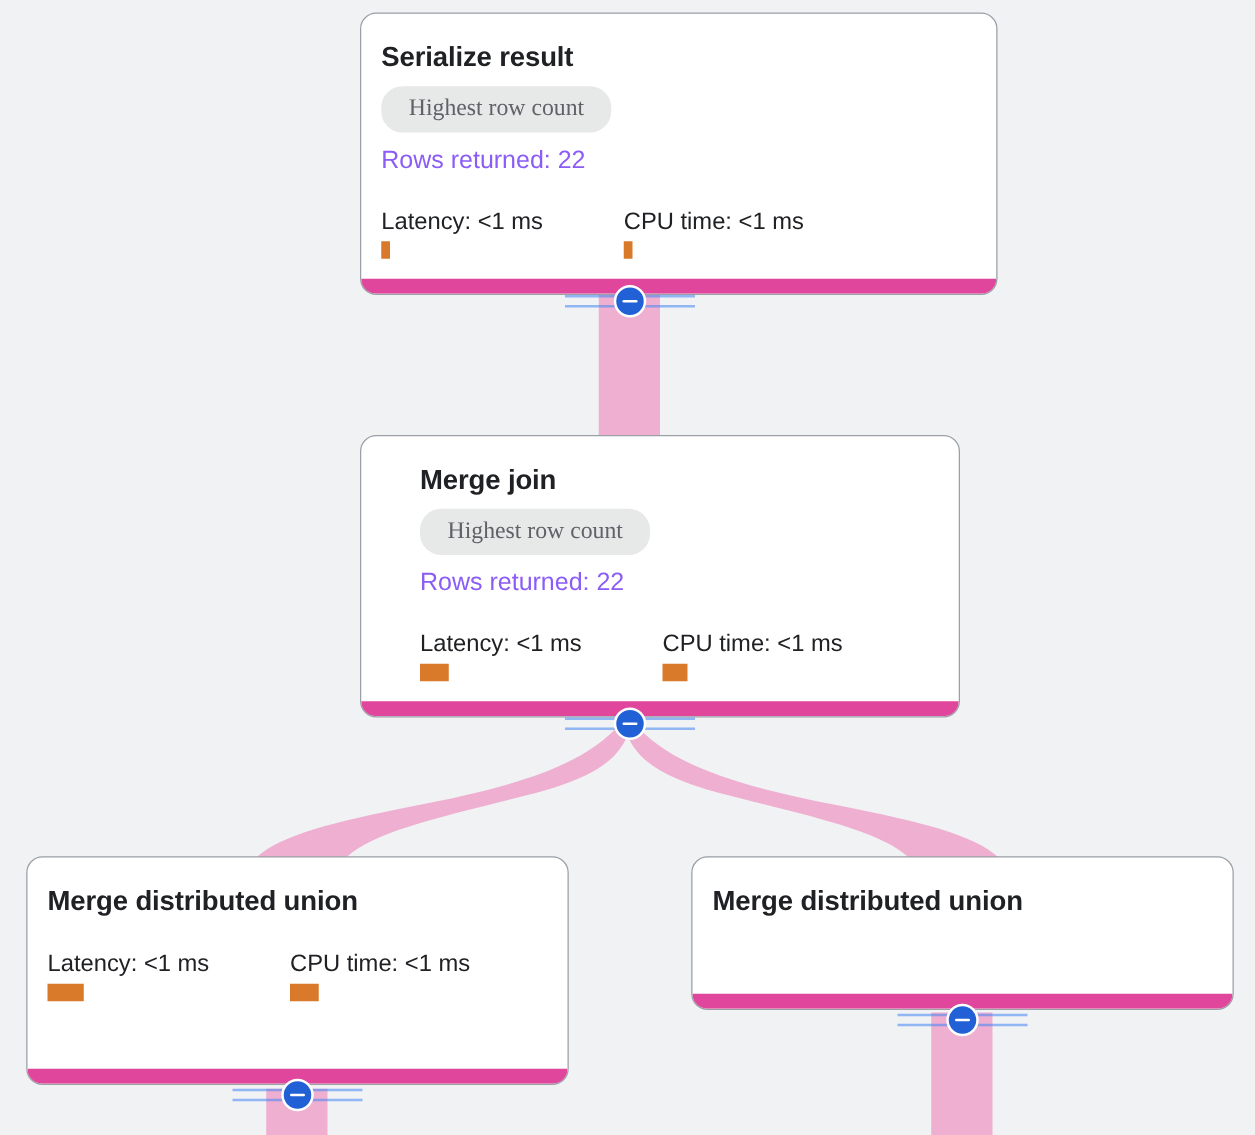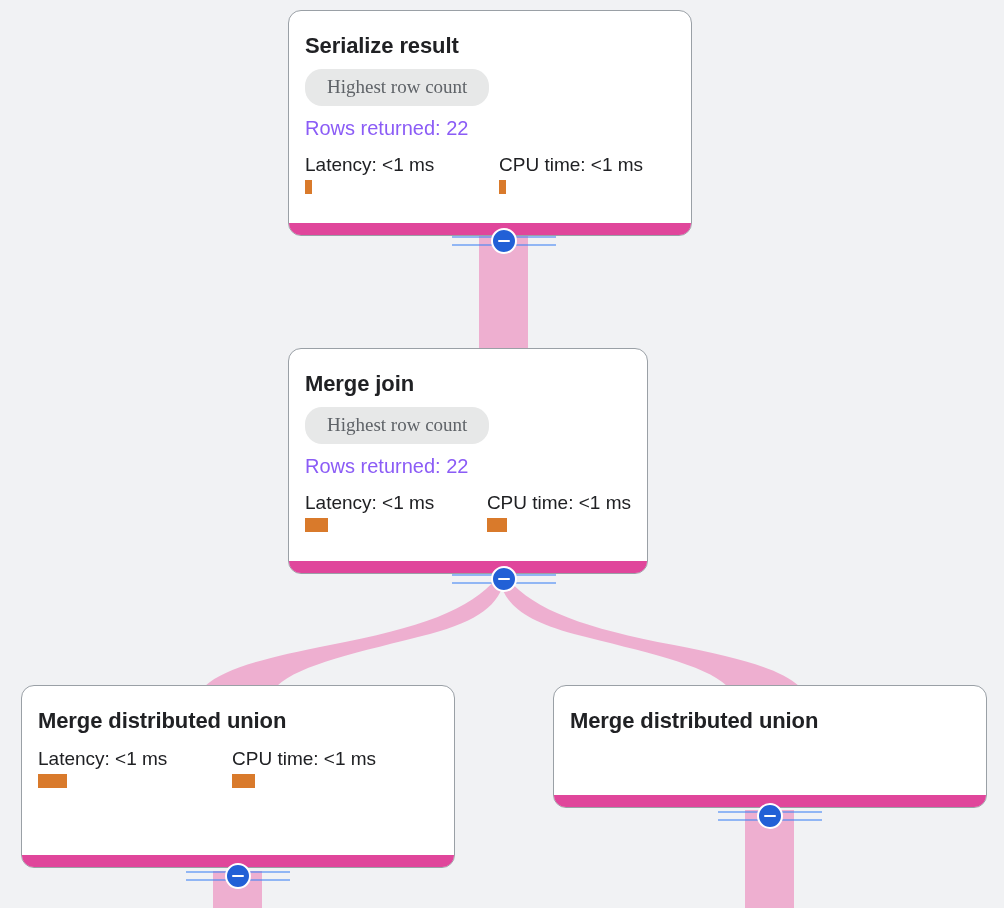--- a/index.html
+++ b/index.html
@@ -67,20 +67,21 @@
     color: #8b5cf6;
     white-space: nowrap;
   }
   .metrics {
     margin-top: 14px;
     display: flex;
     flex-direction: row;
   }
   .metric {
     display: block;
+    margin-top: 13px;
   }
   .metric-label {
     font-size: 19px;
     line-height: 22px;
     color: #202124;
     white-space: nowrap;
   }
   .metric-bar {
     margin-top: 4px;
     height: 14px;
@@ -171,21 +172,21 @@
              L 727 686
              C 704 664, 644 652, 574 634
              C 526 621, 504 605, 499 578
              Z"></path>
 
     <rect x="213" y="871" width="49" height="37" fill="#eeafd0"></rect>
 
     <rect x="745" y="810" width="49" height="98" fill="#eeafd0"></rect>
   </svg>
 
-  <div class="node-card" style="left:288px; top:10px; width:404px; height:226px;">
+  <div class="node-card" style="left:288px; top:10px; width:510px; height:226px;">
     <div class="card-body">
       <div class="card-title">Serialize result</div>
       <div class="chip">Highest row count</div>
       <div class="rows-line">Rows returned: 22</div>
       <div class="metrics">
         <div class="metric" style="width:194px;">
           <div class="metric-label">Latency: &lt;1 ms</div>
           <div class="metric-bar" style="width:7px;"></div>
         </div>
         <div class="metric">
@@ -197,21 +198,21 @@
     <div class="card-footer"></div>
   </div>
   <div class="connector" style="left:504px; top:228px;">
     <div class="conn-lines">
       <i class="l1"></i>
         <i class="l2"></i>
     </div>
     <div class="conn-btn"></div>
   </div>
 
-  <div class="node-card" style="left:288px; top:348px; width:360px; height:226px;">
+  <div class="node-card" style="left:288px; top:348px; width:480px; height:226px;padding-left:31px;">
     <div class="card-body">
       <div class="card-title">Merge join</div>
       <div class="chip">Highest row count</div>
       <div class="rows-line">Rows returned: 22</div>
       <div class="metrics">
         <div class="metric" style="width:194px;">
           <div class="metric-label">Latency: &lt;1 ms</div>
           <div class="metric-bar" style="width:23px;"></div>
         </div>
         <div class="metric">

